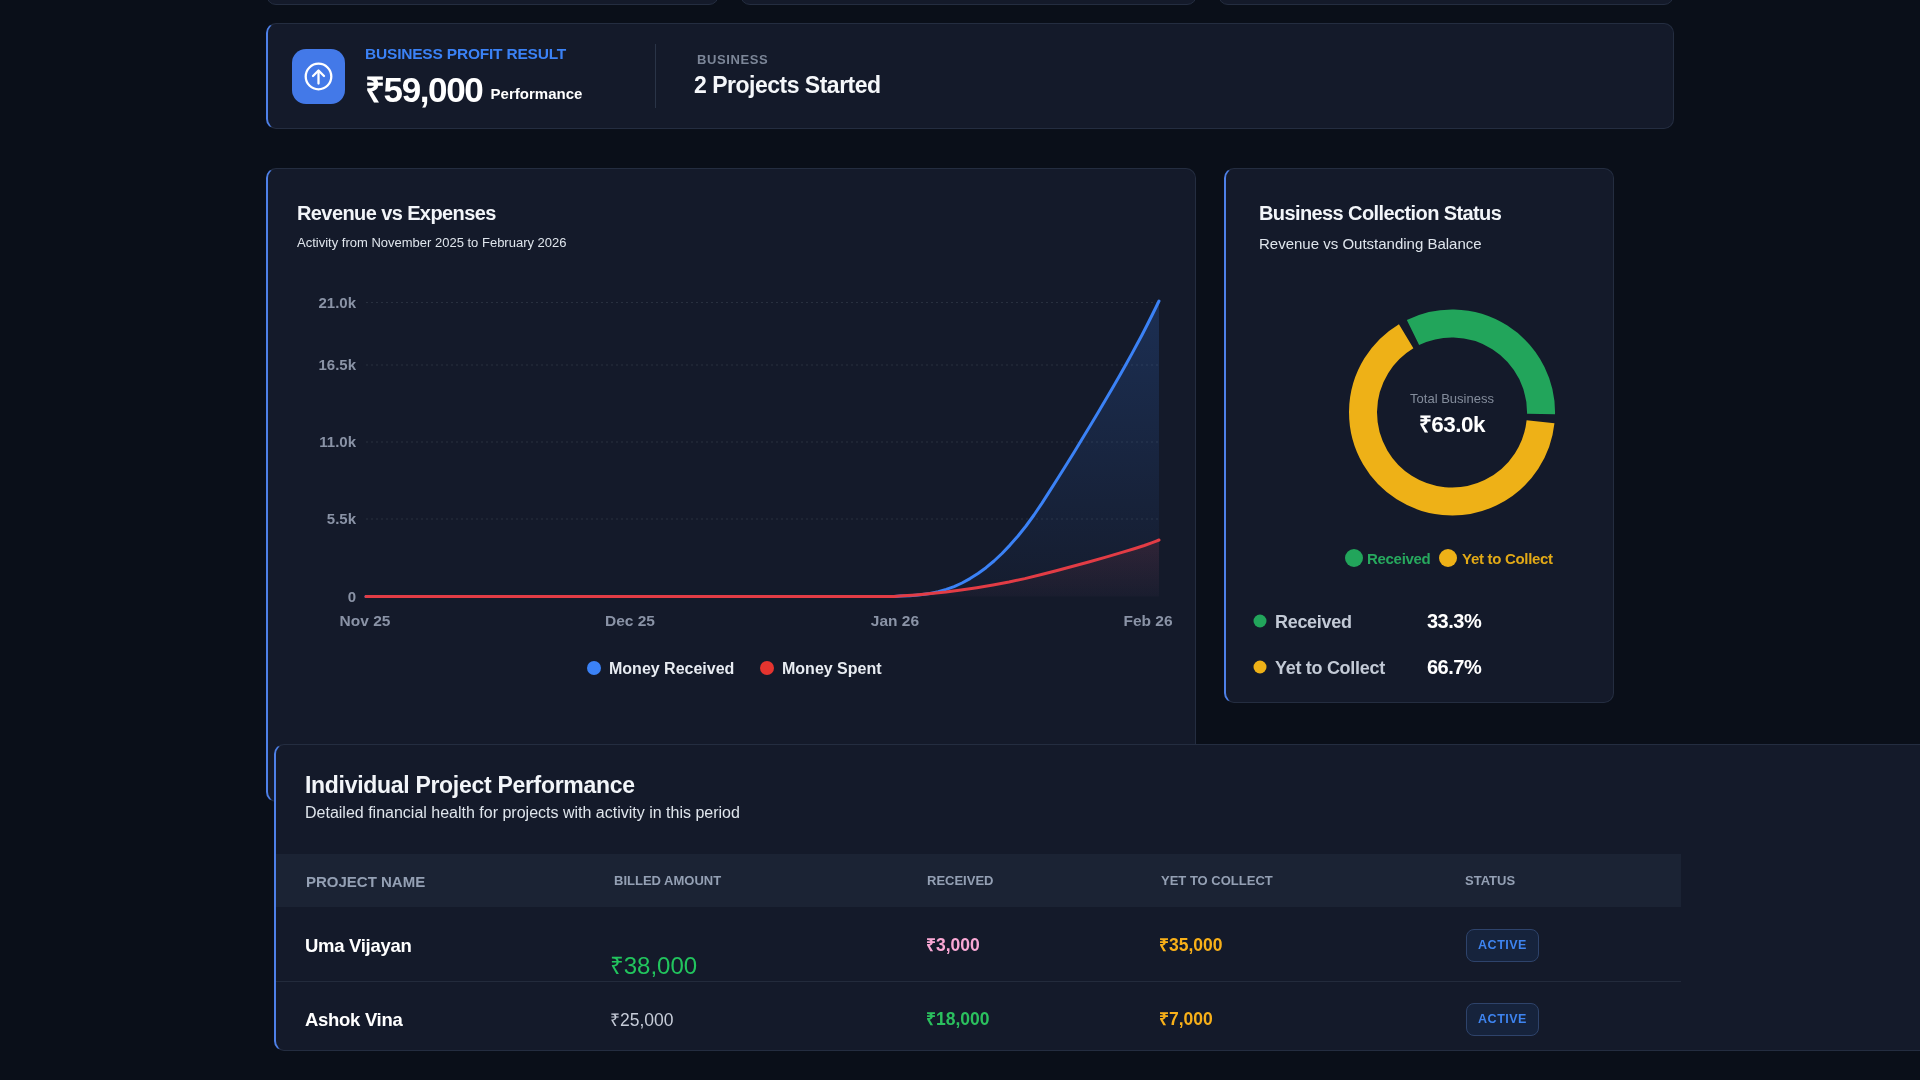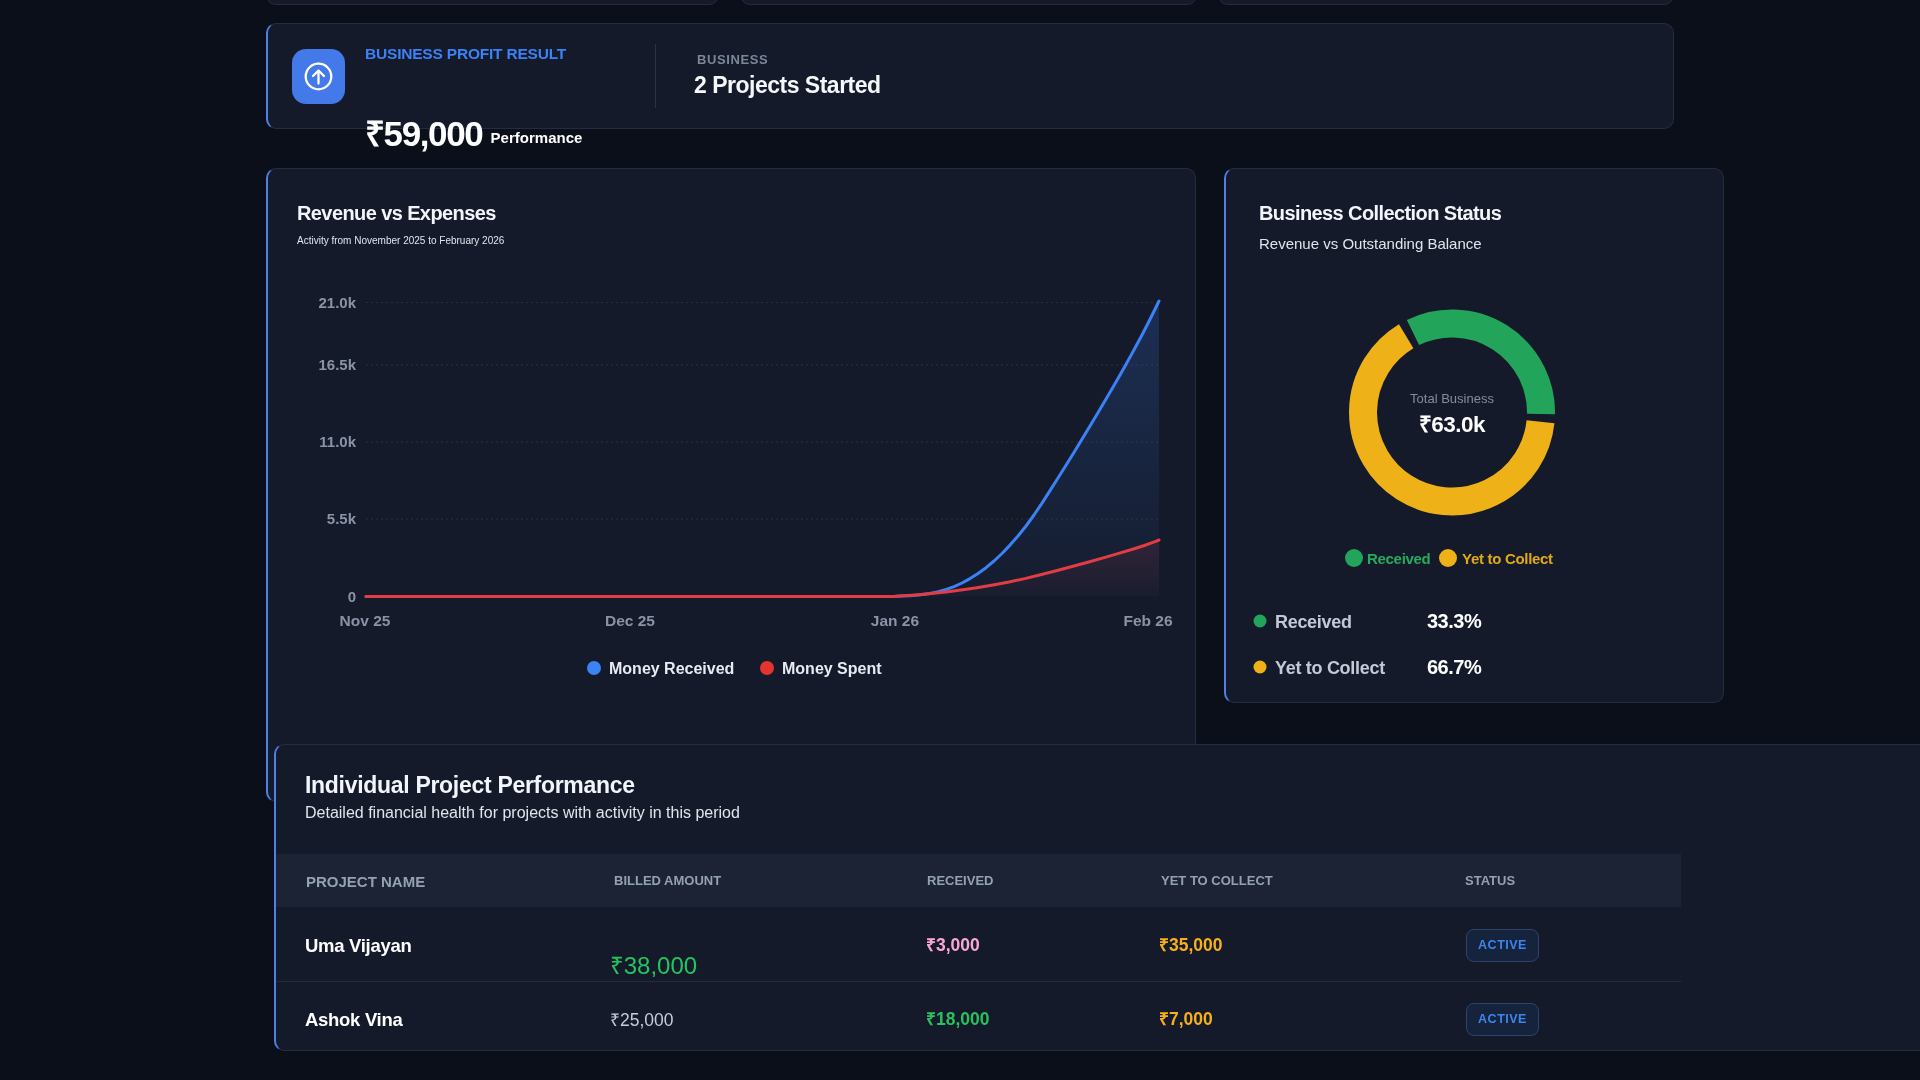--- a/index.html
+++ b/index.html
@@ -21,29 +21,29 @@
 
 <div class="card" style="left:266px; top:23px; width:1408px; height:106px;">
   <div class="abs" style="left:24px; top:25px; width:53px; height:55px; background:#4379e8; border-radius:14px;">
     <svg width="53" height="55" viewBox="0 0 53 55" style="position:absolute;left:0;top:0;">
       <circle cx="26.5" cy="27.5" r="12.8" fill="none" stroke="#ffffff" stroke-width="2.3"></circle>
       <line x1="26.5" y1="34.5" x2="26.5" y2="22.5" stroke="#ffffff" stroke-width="2.3" stroke-linecap="round"></line>
       <path d="M 21 27 L 26.5 21.5 L 32 27" fill="none" stroke="#ffffff" stroke-width="2.3" stroke-linecap="round" stroke-linejoin="round"></path>
     </svg>
   </div>
   <div class="abs" style="left:97px; top:21px; font-size:15.5px; font-weight:bold; color:#3b82f6; letter-spacing:-0.2px;">BUSINESS PROFIT RESULT</div>
-  <div class="abs" style="left:97px; top:43px; font-size:35px; font-weight:bold; color:#ffffff; letter-spacing:-1.4px; line-height:1.3;margin-top:44px;">₹59,000 <span style="font-size:15px; vertical-align:3px; letter-spacing:0;">Performance</span></div>
+  <div class="abs" style="left:97px; top:43px; font-size:35px; font-weight:bold; color:#ffffff; letter-spacing:-1.4px; line-height:1.3;">₹59,000 <span style="font-size:15px; vertical-align:3px; letter-spacing:0;">Performance</span></div>
   <div class="abs" style="left:387px; top:20px; width:1px; height:64px; background:#2a3447;"></div>
   <div class="abs" style="left:429px; top:28px; font-size:13px; font-weight:bold; color:#7c8698; letter-spacing:0.6px;">BUSINESS</div>
   <div class="abs" style="left:426px; top:48px; font-size:23px; font-weight:bold; color:#f5f7fa; letter-spacing:-0.5px;">2 Projects Started</div>
 </div>
 
 <div class="card" style="left:266px; top:168px; width:930px; height:634px;">
   <div class="abs" style="left:29px; top:34px; font-size:20px; font-weight:bold; color:#f2f5f9; letter-spacing:-0.6px; line-height:1;">Revenue vs Expenses</div>
-  <div class="abs" style="left:29px; top:67px; font-size:10px; color:#dfe5ec; line-height:1;text-align:right;">Activity from November 2025 to February 2026</div>
+  <div class="abs" style="left:29px; top:67px; font-size:13px; color:#dfe5ec; line-height:1;text-align:right;">Activity from November 2025 to February 2026</div>
   <svg class="abs" style="left:0;top:0;" width="928" height="533" viewBox="0 0 928 533">
     <defs>
       <linearGradient id="bfill" x1="0" y1="132" x2="0" y2="428" gradientUnits="userSpaceOnUse">
         <stop offset="0" stop-color="#3b82f6" stop-opacity="0.20"></stop>
         <stop offset="1" stop-color="#3b82f6" stop-opacity="0.02"></stop>
       </linearGradient>
       <linearGradient id="rfill" x1="0" y1="371" x2="0" y2="428" gradientUnits="userSpaceOnUse">
         <stop offset="0" stop-color="#ef4444" stop-opacity="0.12"></stop>
         <stop offset="1" stop-color="#ef4444" stop-opacity="0.02"></stop>
       </linearGradient>
@@ -78,21 +78,21 @@
       <text x="880" y="457">Feb 26</text>
     </g>
 
     <circle cx="326" cy="499" r="7" fill="#3b82f6"></circle>
     <text x="341" y="504.5" font-family="Liberation Sans, sans-serif" font-size="16" font-weight="bold" fill="#e8ecf2">Money Received</text>
     <circle cx="499" cy="499" r="7" fill="#e5342f"></circle>
     <text x="514" y="504.5" font-family="Liberation Sans, sans-serif" font-size="16" font-weight="bold" fill="#e8ecf2">Money Spent</text>
   </svg>
 </div>
 
-<div class="card" style="left:1224px; top:168px; width:500px; height:535px;">
+<div class="card" style="left:1224px; top:168px; width:390px; height:535px;">
   <div class="abs" style="left:33px; top:34px; font-size:20px; font-weight:bold; color:#f2f5f9; letter-spacing:-0.6px; line-height:1;">Business Collection Status</div>
   <div class="abs" style="left:33px; top:67px; font-size:15px; color:#dfe5ec; line-height:1;">Revenue vs Outstanding Balance</div>
   <svg class="abs" style="left:0;top:0;" width="448" height="533" viewBox="0 0 448 533">
     <g fill="none" stroke-width="28">
       <path d="M 186.98 163.50 A 89 89 0 0 1 315.04 245.05" stroke="#22a55b"></path>
       <path d="M 314.53 252.80 A 89 89 0 1 1 180.16 167.22" stroke="#eeb117"></path>
     </g>
     <text x="226" y="234" font-family="Liberation Sans, sans-serif" font-size="13" fill="#848d9c" text-anchor="middle">Total Business</text>
     <text x="226" y="263" font-family="Liberation Sans, sans-serif" font-size="22.5" font-weight="bold" fill="#ffffff" text-anchor="middle" letter-spacing="-0.5">₹63.0k</text>
 

